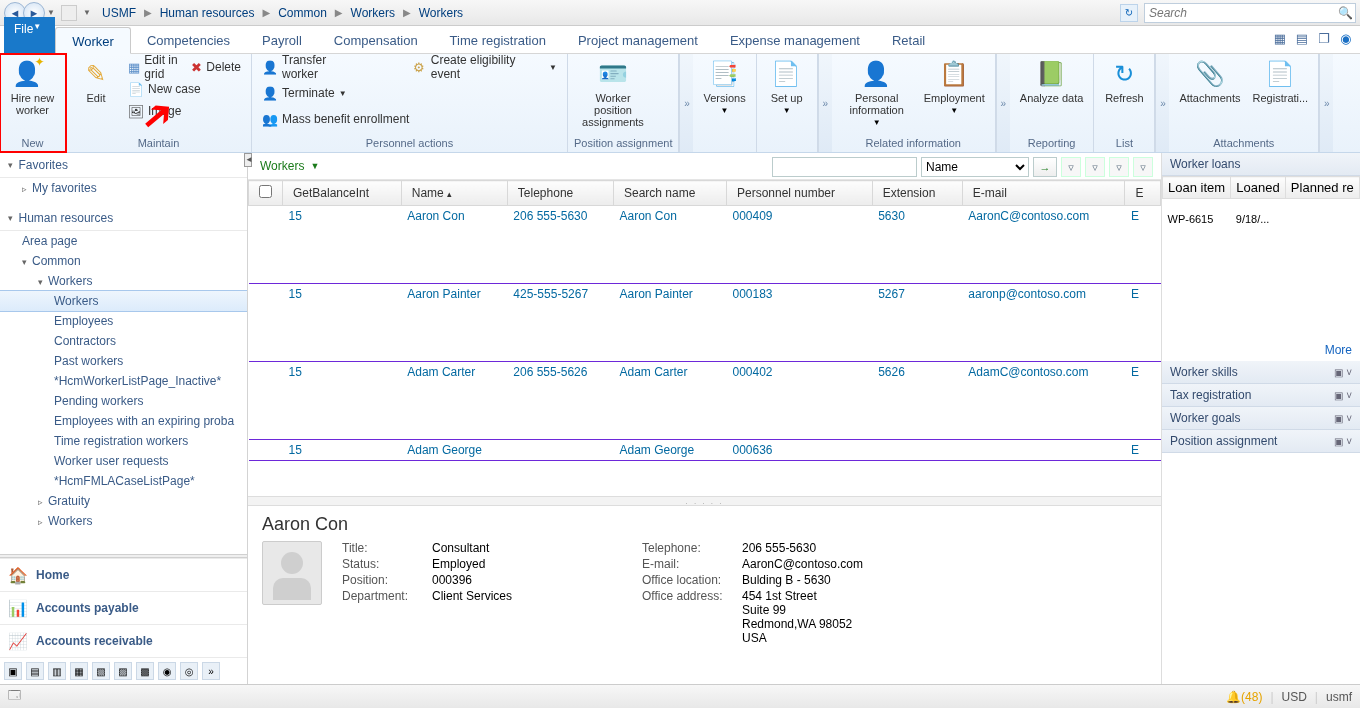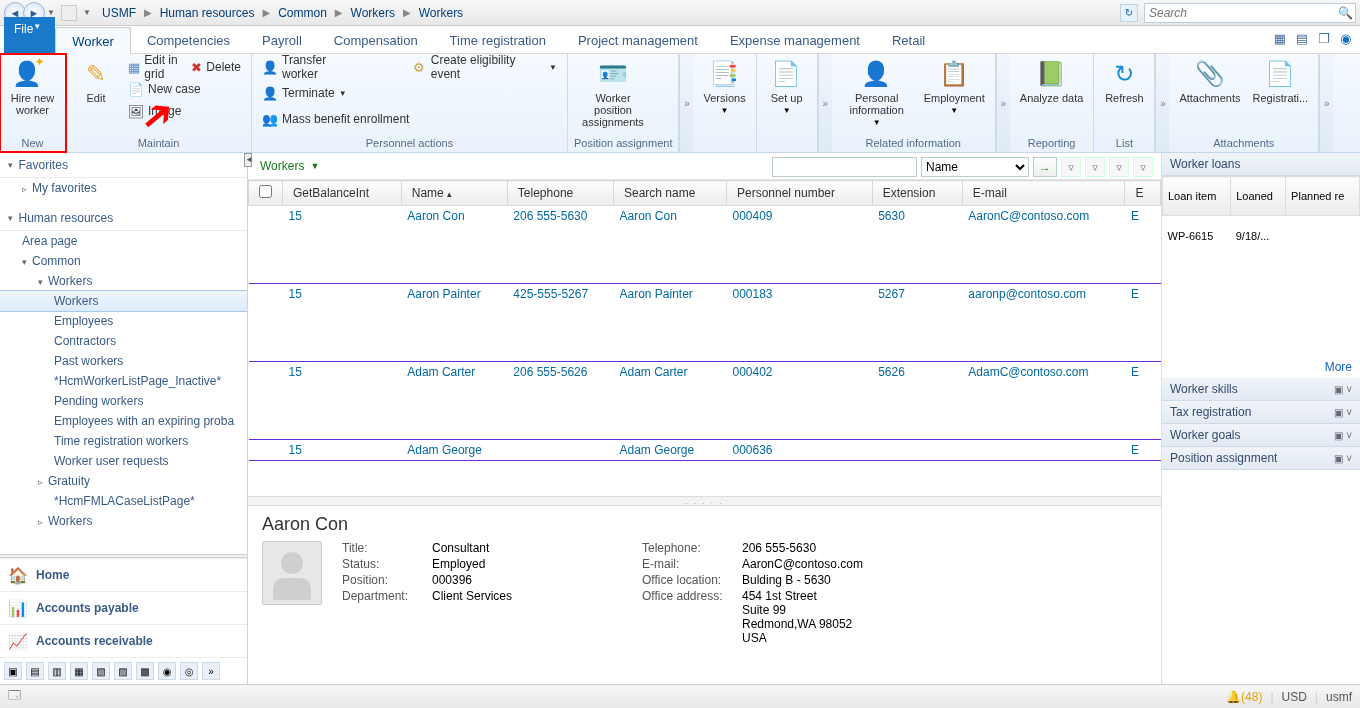--- a/index.html
+++ b/index.html
@@ -90,21 +90,21 @@
 .avatar::after  { content:""; position:absolute; left:10px; bottom:4px; width:38px; height:22px; background:#cfcfcf; border-radius:10px 10px 0 0;}
 .kv { display:grid; grid-template-columns:90px 190px; row-gap:2px; align-content:start;}
 .kv .k { color:#555;}
 .kv .v { color:#000;}
 
 
 .rightpane { width:198px; background:#fff; }
 .rp-hdr { background:linear-gradient(#f0f4f9,#e3eaf3); padding:4px 8px; border-bottom:1px solid #d0dae7; font-weight:normal; color:#334a6d; display:flex; justify-content:space-between; align-items:center;}
 .rp-hdr .chev { font-size:10px; color:#667; }
 table.mini { width:100%; border-collapse:collapse;}
-table.mini th { background:linear-gradient(#fdfdfd,#ececec); border:1px solid #ddd; font-weight:normal; text-align:left; padding:13px 5px; font-size:11px;}
+table.mini th { background:linear-gradient(#fdfdfd,#ececec); border:1px solid #ddd; font-weight:normal; text-align:left; padding:3px 5px; font-size:13px;}
 table.mini td { padding:14px 5px; font-size:11px;}
 .more { text-align:right; padding:4px 8px; color:#1464c0; cursor:pointer; }
 
 .statusbar { height:24px; background:linear-gradient(#f7f7f7,#e8e8e8); border-top:1px solid #ccc; display:flex; align-items:center; justify-content:space-between; padding:0 8px; font-size:12px; color:#555;}
 .status-right { display:flex; align-items:center; gap:8px;}
 .status-right .sep { color:#ccc;}
 .bell { color:#e6a400; }
 
 
 .i-person { color:#caa24a; }
@@ -336,22 +336,22 @@
       <div class="navitem indent2"><span class="tw">▾</span><span>Workers</span></div>
       <div class="navitem indent3 sel">Workers</div>
       <div class="navitem indent3">Employees</div>
       <div class="navitem indent3">Contractors</div>
       <div class="navitem indent3">Past workers</div>
       <div class="navitem indent3">*HcmWorkerListPage_Inactive*</div>
       <div class="navitem indent3">Pending workers</div>
       <div class="navitem indent3">Employees with an expiring proba</div>
       <div class="navitem indent3">Time registration workers</div>
       <div class="navitem indent3">Worker user requests</div>
+      <div class="navitem indent3">*HcmFMLACaseListPage*</div>
       <div class="navitem indent2"><span class="tw">▹</span><span>Gratuity</span></div>
-      <div class="navitem indent3">*HcmFMLACaseListPage*</div>
       <div class="navitem indent2"><span class="tw">▹</span><span>Workers</span></div>
     </div>
     <div class="leftsplit"></div>
     <div class="bottomnav">
       <div class="bnav">
           <span class="nicon">🏠</span>
           <span>Home</span>
         </div>
       <div class="bnav">
           <span class="nicon">📊</span>

